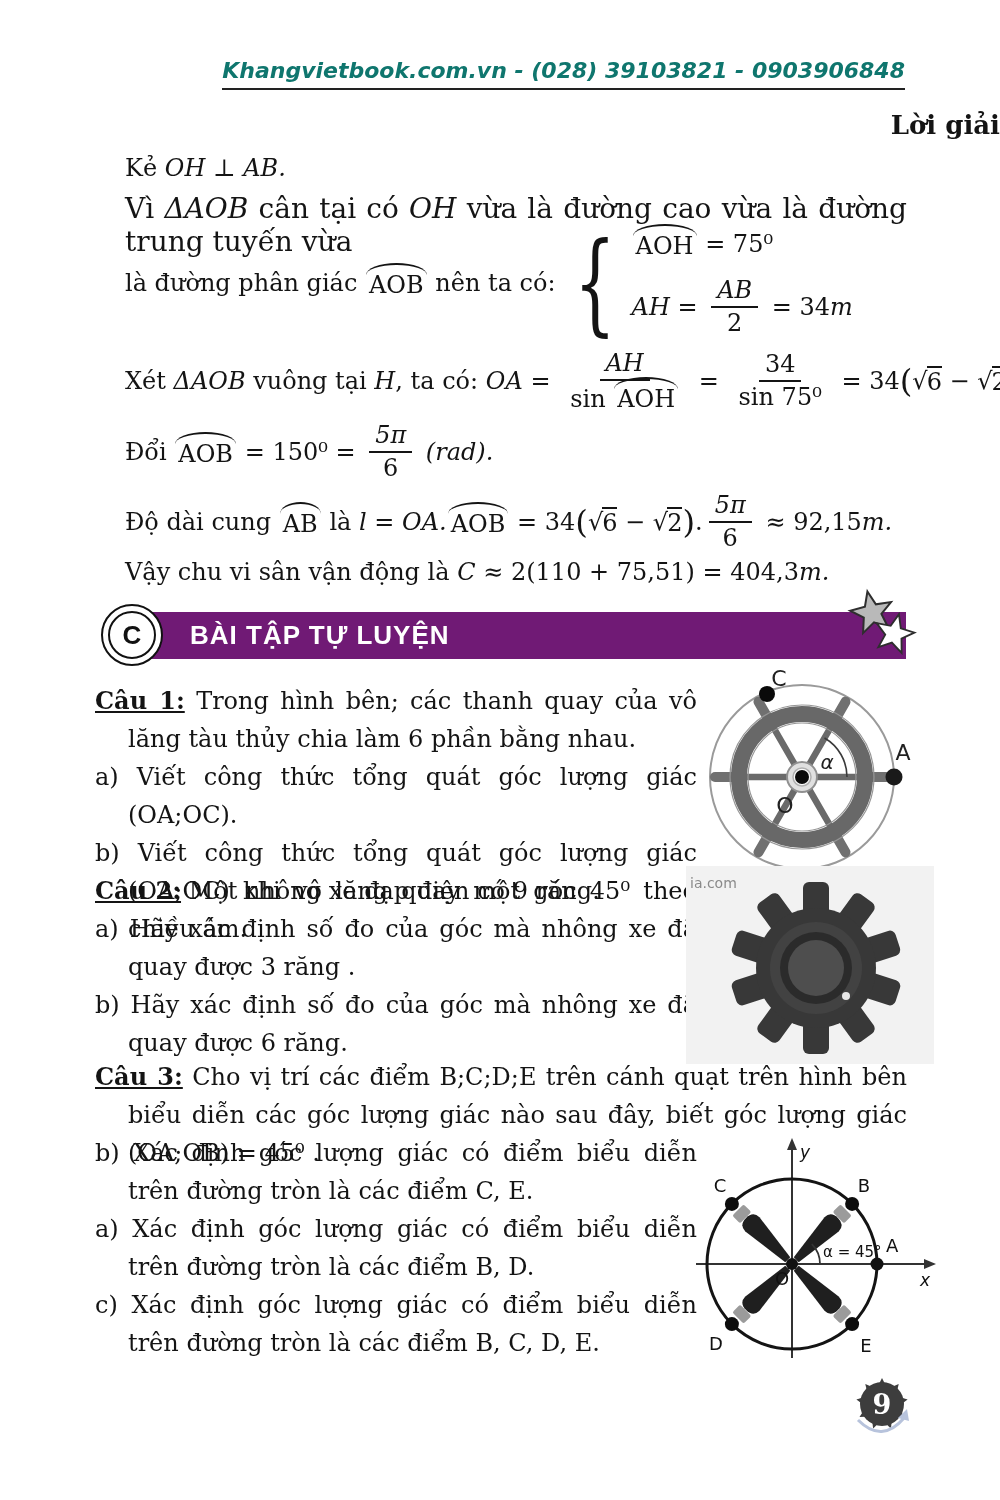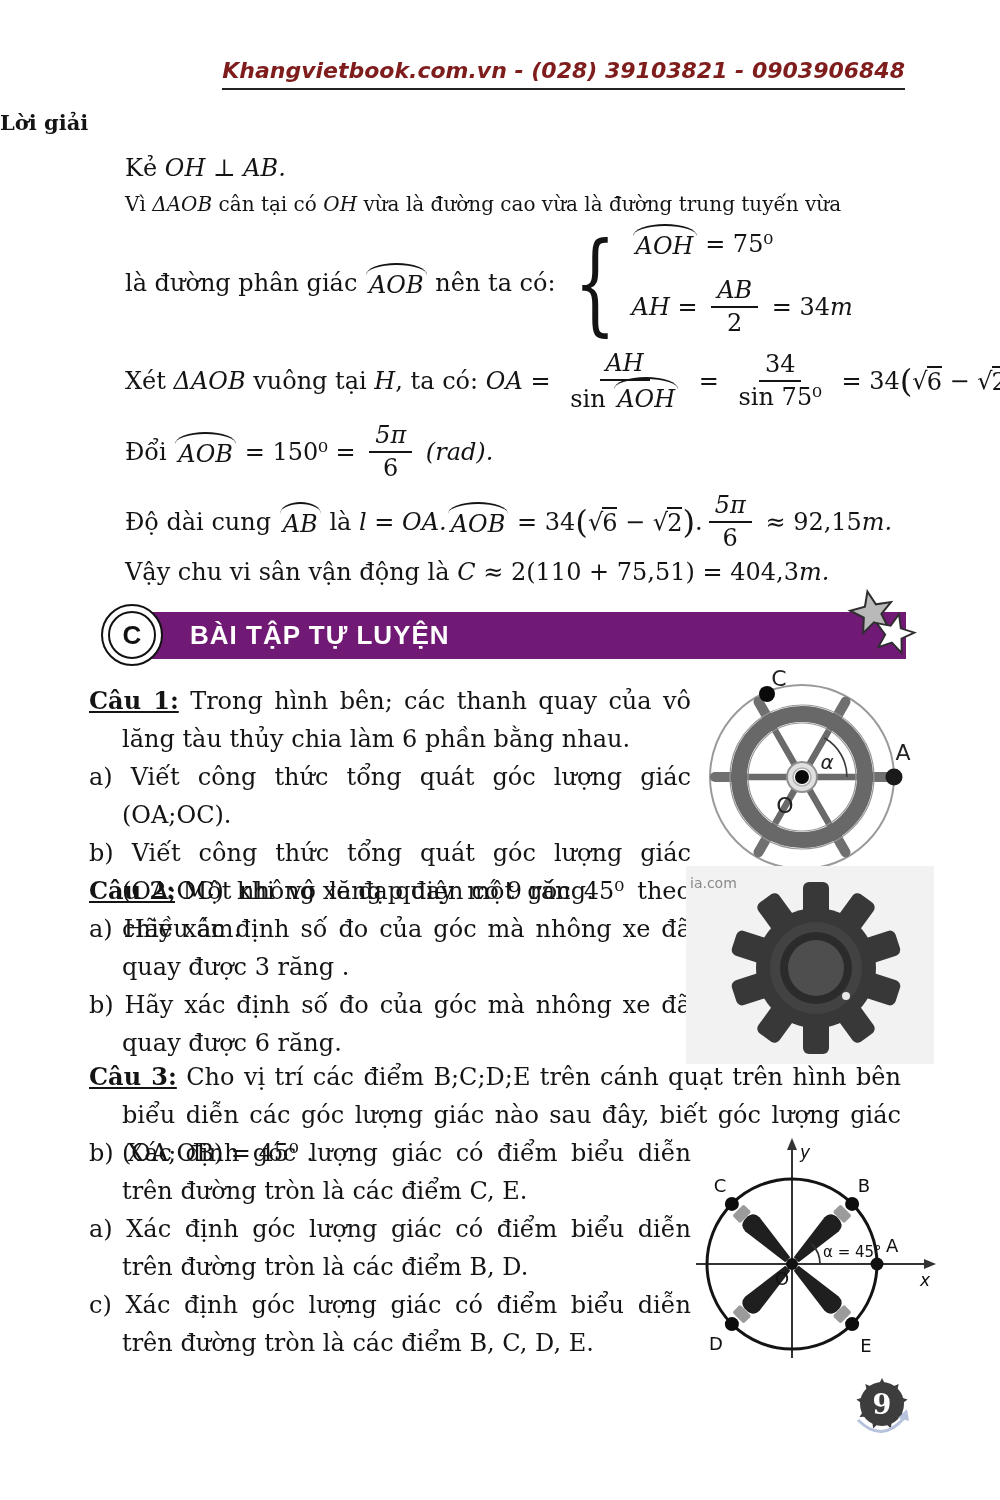--- a/index.html
+++ b/index.html
@@ -1,32 +1,32 @@
 <!DOCTYPE html>
 <html><head>
 <meta charset="utf-8">
 <style>
   html,body{margin:0;padding:0;background:#e8e8e8;}
   .page{position:relative;width:1000px;height:1500px;background:#ffffff;
         font-family:"DejaVu Serif",serif;color:#141414;overflow:hidden;margin:0 auto;}
 
   
   .site{position:absolute;top:58px;right:95px;font-family:"DejaVu Sans",sans-serif;
-        font-style:italic;font-weight:bold;font-size:22px;color:#7f1d1d;
+        font-style:italic;font-weight:bold;font-size:22px;color:#0f766e;
         border-bottom:2px solid #222;padding-bottom:5px;}
 
-  .sol-title{position:absolute;top:110px;left:0;width:100%;text-align:left;
-             font-weight:bold;font-size:21px;}
+  .sol-title{position:absolute;top:110px;left:0;width:100%;text-align:right;
+             font-weight:bold;font-size:26px;}
 
   
   .srow{position:absolute;left:125px;display:flex;align-items:center;font-size:24px;}
   .srow span{white-space:pre;}
-  .block{position:absolute;left:125px;width:782px;font-size:20px;text-align:justify;}
+  .block{position:absolute;left:125px;width:782px;font-size:28px;text-align:justify;}
   .it{font-style:italic;}
-  .arc{position:relative;display:inline-block;padding:3px 4px 0;font-style:italic;}
+  .arc{position:relative;display:inline-block;padding:3px 4px 0;}
   .arc::before{content:"";position:absolute;left:1px;right:1px;top:-5px;height:10px;
                border-top:2px solid #141414;border-radius:50% 50% 0 0/100% 100% 0 0;}
   .frac{display:inline-flex;flex-direction:column;align-items:center;margin:0 6px;
         line-height:1.2;text-align:center;}
   .fnum{padding:0 6px 1px;border-bottom:2px solid #141414;}
   .fden{padding:1px 6px 0;}
   .sqa{border-top:2px solid #141414;font-style:normal;margin-left:-1px;}
   .bigp{font-size:135%;line-height:1;}
   .brace{font-size:110px;font-weight:normal;line-height:1;transform:scaleX(.6);
          margin-left:4px;}
@@ -39,21 +39,21 @@
   .banner-bar .bt{display:block;padding-left:72px;font-family:"Liberation Sans",sans-serif;
         font-weight:bold;font-size:26px;letter-spacing:1px;color:#ffffff;line-height:47px;}
   .badge{position:absolute;left:101px;top:604px;width:58px;height:58px;border:2.5px solid #111;
          border-radius:50%;background:#fff;display:flex;align-items:center;justify-content:center;z-index:2;}
   .badge .inner{width:44px;height:44px;border:2.5px solid #111;border-radius:50%;
          display:flex;align-items:center;justify-content:center;
          font-family:"Liberation Sans",sans-serif;font-weight:bold;font-size:26px;color:#111;}
   .stars{position:absolute;left:840px;top:586px;z-index:3;}
 
   
-  .q{position:absolute;left:89px;font-size:24px;line-height:38px;text-align:justify;}
+  .q{position:absolute;left:95px;font-size:24px;line-height:38px;text-align:justify;}
   .hang{padding-left:33px;text-indent:-33px;margin:0;}
   .qlbl{font-weight:bold;text-decoration:underline;}
   .fig{position:absolute;}
   svg text{font-family:"DejaVu Sans",sans-serif;}
 </style>
 </head>
 <body>
 
 <div class="page">
 

